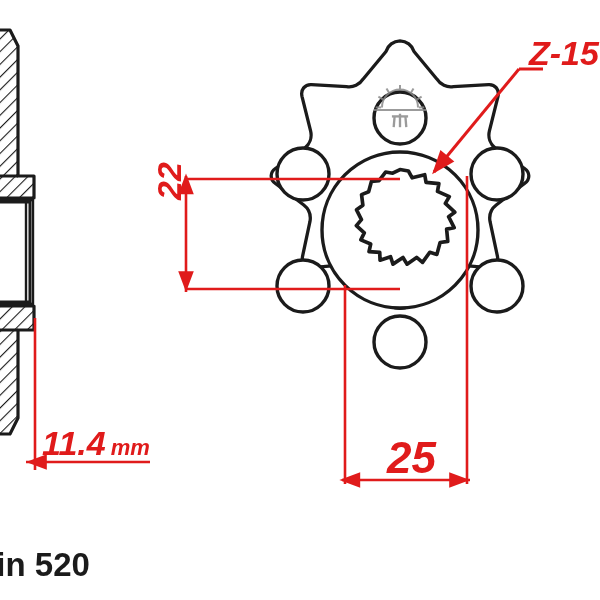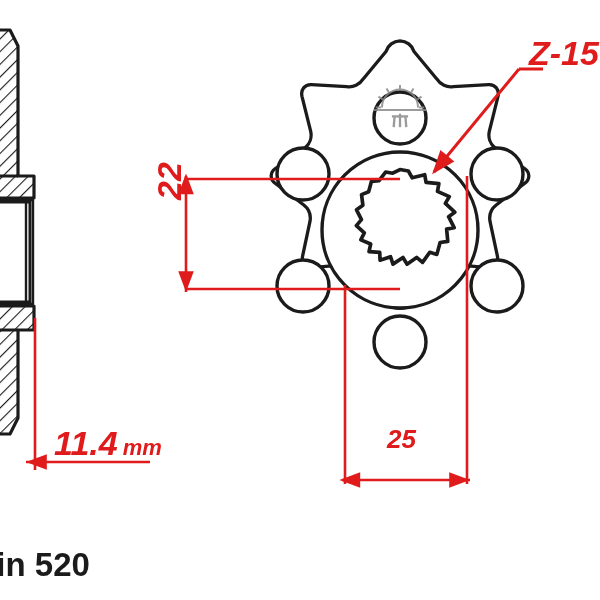--- a/index.html
+++ b/index.html
@@ -37,31 +37,31 @@
   }
   .label-22 {
     left: 152px;
     top: 200px;
     font-size: 34px;
     transform: rotate(-90deg);
     transform-origin: left top;
   }
   .label-25 {
     left: 387px;
-    top: 426px;
-    font-size: 26px;
+    top: 436px;
+    font-size: 44px;
   }
   .label-z15 {
     left: 529px;
     top: 36px;
     font-size: 34px;
     text-align: right;
   }
   .label-114 {
-    left: 54px;
+    left: 42px;
     top: 426px;
     font-size: 34px;
     text-align: right;
   }
   .unit-mm {
     font-size: 22px;
     font-style: italic;
     font-weight: bold;
     margin-left: 5px;
   }

